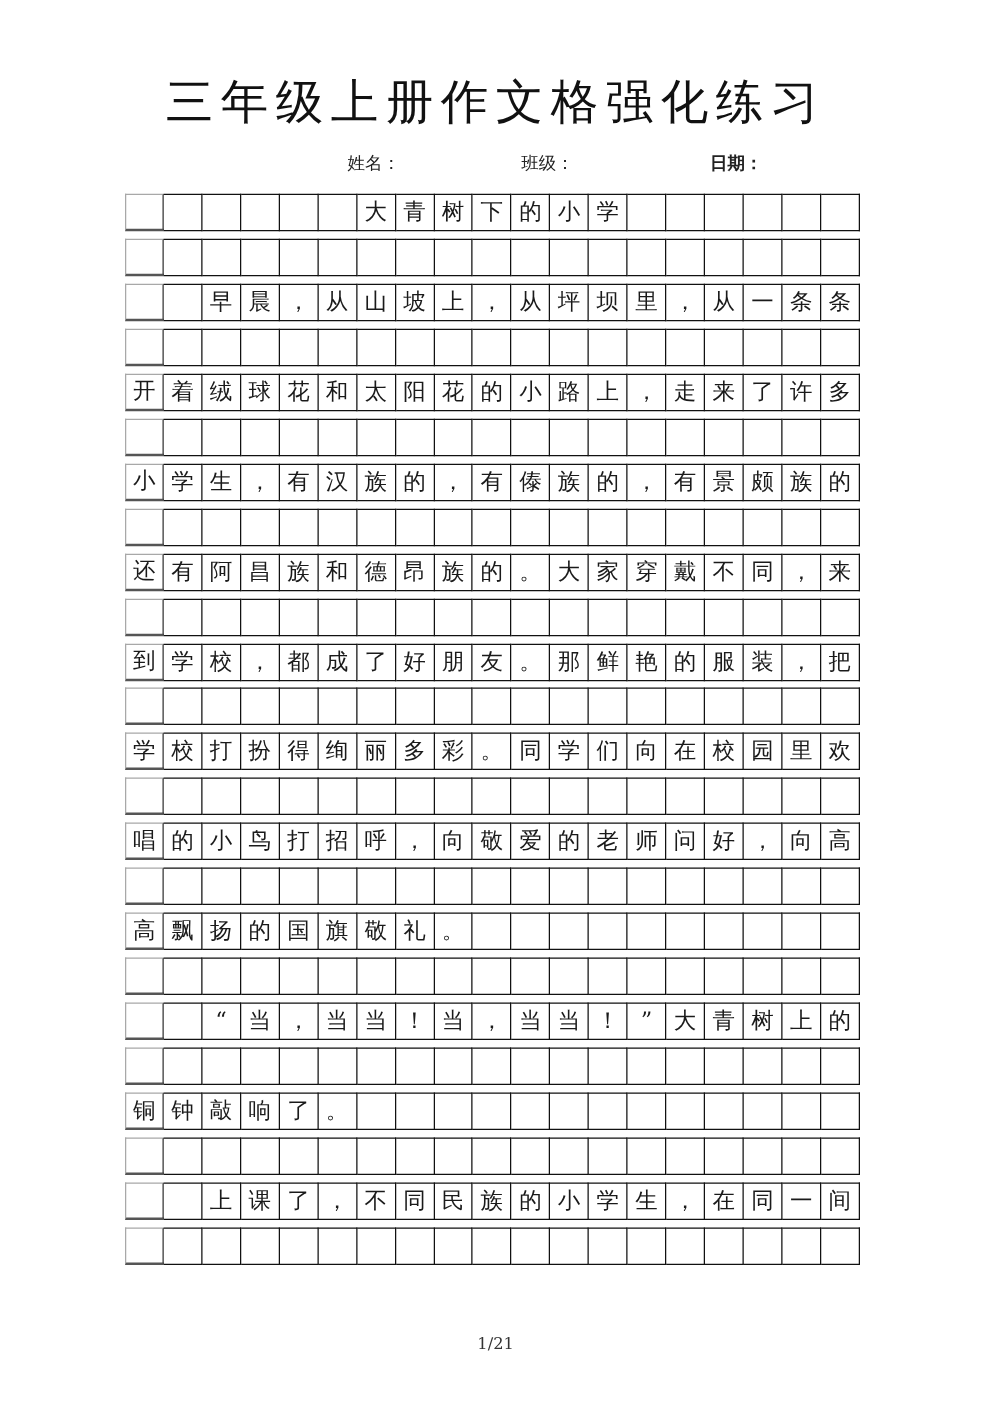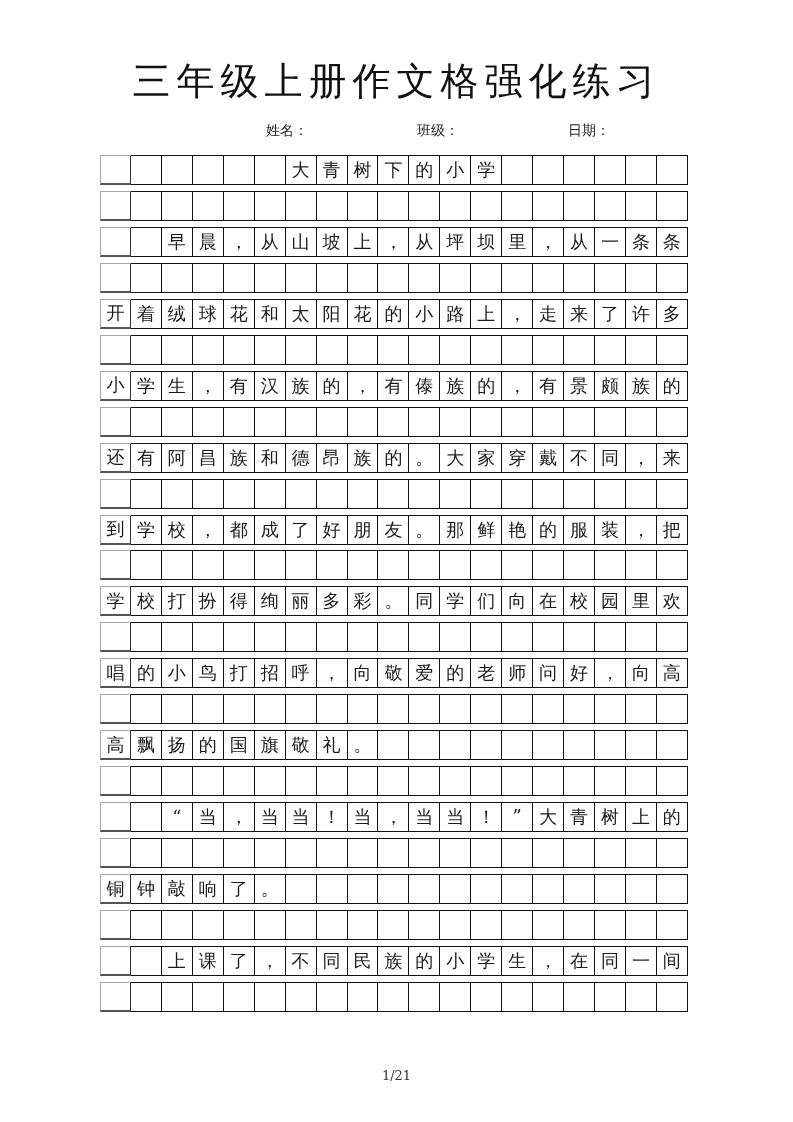--- a/index.html
+++ b/index.html
@@ -10,23 +10,23 @@
   .row { position: absolute; left: 0; height: 30px; width: 588px; display: flex; }
   .cell { box-sizing: border-box; width: 30.95px; height: 30px; border: 1.3px solid #111; border-left: none; display: flex; align-items: center; justify-content: center; font-size: 18px; line-height: 1; font-family: "DejaVu Serif", "Liberation Serif", serif; color: #1a1a1a; }
   .cell.first { border-left: 1.3px solid #111; border-top-color: #a8a8a8; border-left-color: #a8a8a8; border-bottom: 2px solid #555; border-right: 1.6px solid #333; background: #fff; }
   .footer { position: absolute; left: 0; width: 793px; top: 1068px; text-align: center; font-size: 13px; font-family: "DejaVu Serif", "Liberation Serif", serif; color: #333; }
 </style>
 </head>
 <body>
 
 <div class="title">三年级上册作文格强化练习</div>
 
-<div class="meta" style="left:266px;">姓名：</div>
+<div class="meta" style="left:278px;">姓名：</div>
 <div class="meta" style="left:417px;">班级：</div>
-<div class="meta" style="left:568px;">日期：</div>
+<div class="meta" style="left:568px;font-weight:bold;">日期：</div>
 
 <div class="grid" id="grid">
     <div class="row" style="top: 0px;">
       <div class="cell first"></div>
       <div class="cell"></div>
       <div class="cell"></div>
       <div class="cell"></div>
       <div class="cell"></div>
       <div class="cell"></div>
       <div class="cell">大</div>

